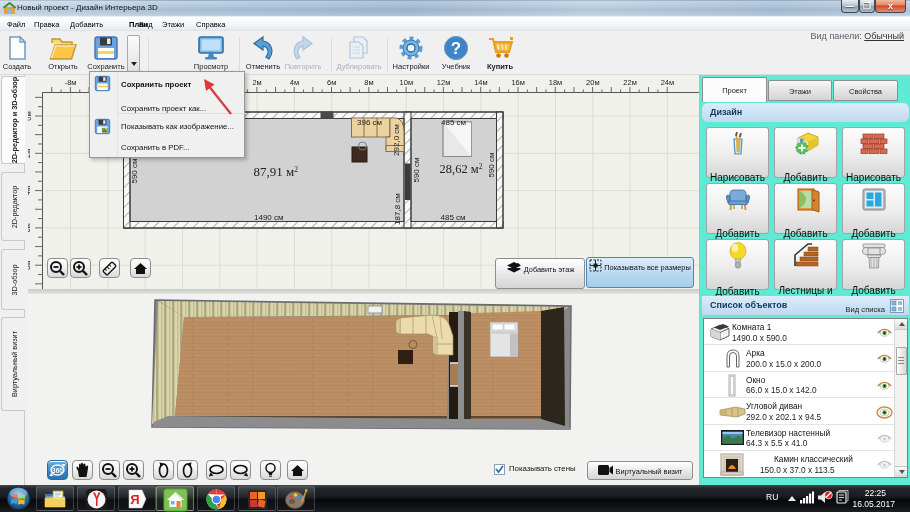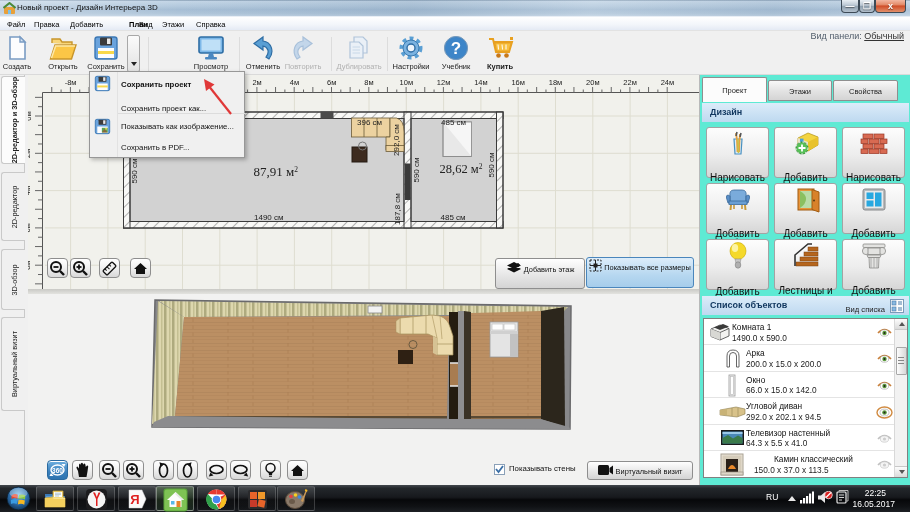--- a/index.html
+++ b/index.html
@@ -629,21 +629,21 @@
           <rect x="0" y="0" width="11" height="10" rx="1.5" fill="#111"></rect>
           <path d="M11.5 3 L15 0.5 L15 9.5 L11.5 7 Z" fill="#111"></path>
         </svg>
         <span style="line-height:19px;">Виртуальный визит</span>
       </div>
     </div>
     <div class="abs" id="rightpanel">
       <div class="rtab active" style="left:2px;width:65px;">Проект</div>
       <div class="rtab" style="left:68px;width:64px;">Этажи</div>
       <div class="rtab" style="left:133px;width:65px;">Свойства</div>
-      <div class="bluehdr" style="top:28px;">Дизайн</div>
+      <div class="bluehdr" style="top:28px;border-radius:6px;">Дизайн</div>
 
       <div class="pbtn" style="left:6px;top:52px;">
         <svg width="26" height="27" viewBox="0 0 26 27">
           <path d="M9 9 L17 9 L16 24 L10 24 Z" fill="#ddeef8" stroke="#4a90c0" stroke-width="1.2"></path>
           <path d="M11 3 L12 10 L12.5 22 M15 4 L14.5 10 L14 22" stroke="#e8a23c" stroke-width="1.8" fill="none"></path>
           <path d="M12 2 L11 6 M16 3 L15 7" stroke="#555" stroke-width="1.6"></path>
           <path d="M13 9 L13.5 23" stroke="#c8c04a" stroke-width="1.6"></path>
         </svg>
         <div class="plbl">Нарисовать<br>комнату</div>
       </div>
@@ -812,21 +812,21 @@
         </div>
         <div class="orow" style="top:132px;border-bottom:none;">
           <svg style="position:absolute;left:16px;top:2px;" width="24" height="23" viewBox="0 0 24 23">
             <rect x="1" y="1" width="22" height="21" fill="#e9e3d6" stroke="#a9a294"></rect>
             <rect x="2.5" y="2.5" width="19" height="18" fill="#d5ccba"></rect>
             <rect x="6" y="6" width="12" height="13" fill="#2a2018"></rect>
             <path d="M8 16 Q12 8 16 16 Z" fill="#e8882a"></path>
             <rect x="1" y="19" width="22" height="3" fill="#ddd6c8" stroke="#9a9284" stroke-width="0.7"></rect>
           </svg>
           <div class="t1" style="left:42px;padding-left:28px;">Камин классический</div>
-          <div class="t2" style="left:50px;">150.0 x 37.0 x 113.5</div>
+          <div class="t2" style="left:56px;">150.0 x 37.0 x 113.5</div>
         </div>
 
         <svg style="position:absolute;left:173px;top:8px;" width="15" height="11" viewBox="0 0 15 11">
           <path d="M1 6 Q7.5 -1 14 6" fill="none" stroke="#c87f3a" stroke-width="1.6"></path>
           <ellipse cx="7.5" cy="6" rx="4.2" ry="3.2" fill="#fff" stroke="#888" stroke-width="0.5"></ellipse>
           <circle cx="7.5" cy="6" r="2.2" fill="#5a9a3a"></circle>
           <circle cx="7.5" cy="6" r="1" fill="#222"></circle>
         </svg>
         <svg style="position:absolute;left:173px;top:34px;" width="15" height="11" viewBox="0 0 15 11">
           <path d="M1 6 Q7.5 -1 14 6" fill="none" stroke="#c87f3a" stroke-width="1.6"></path>

